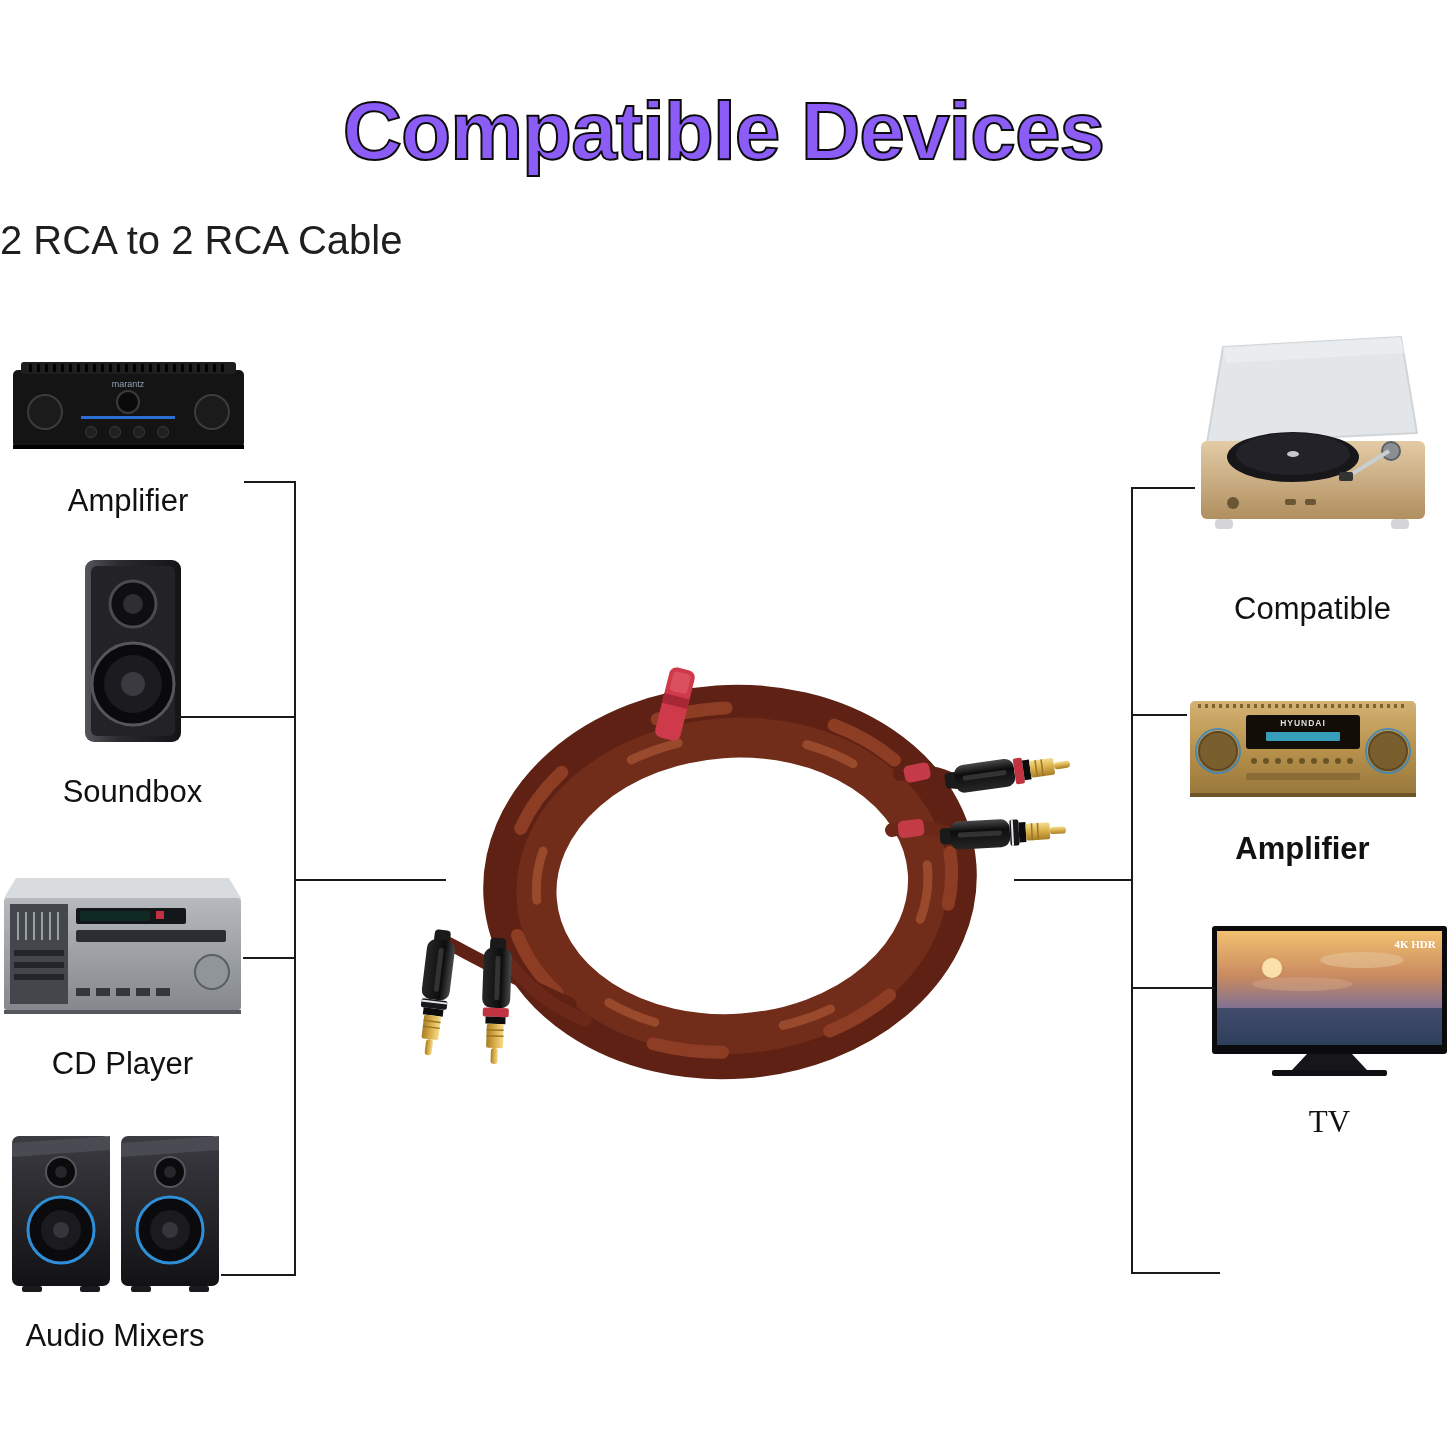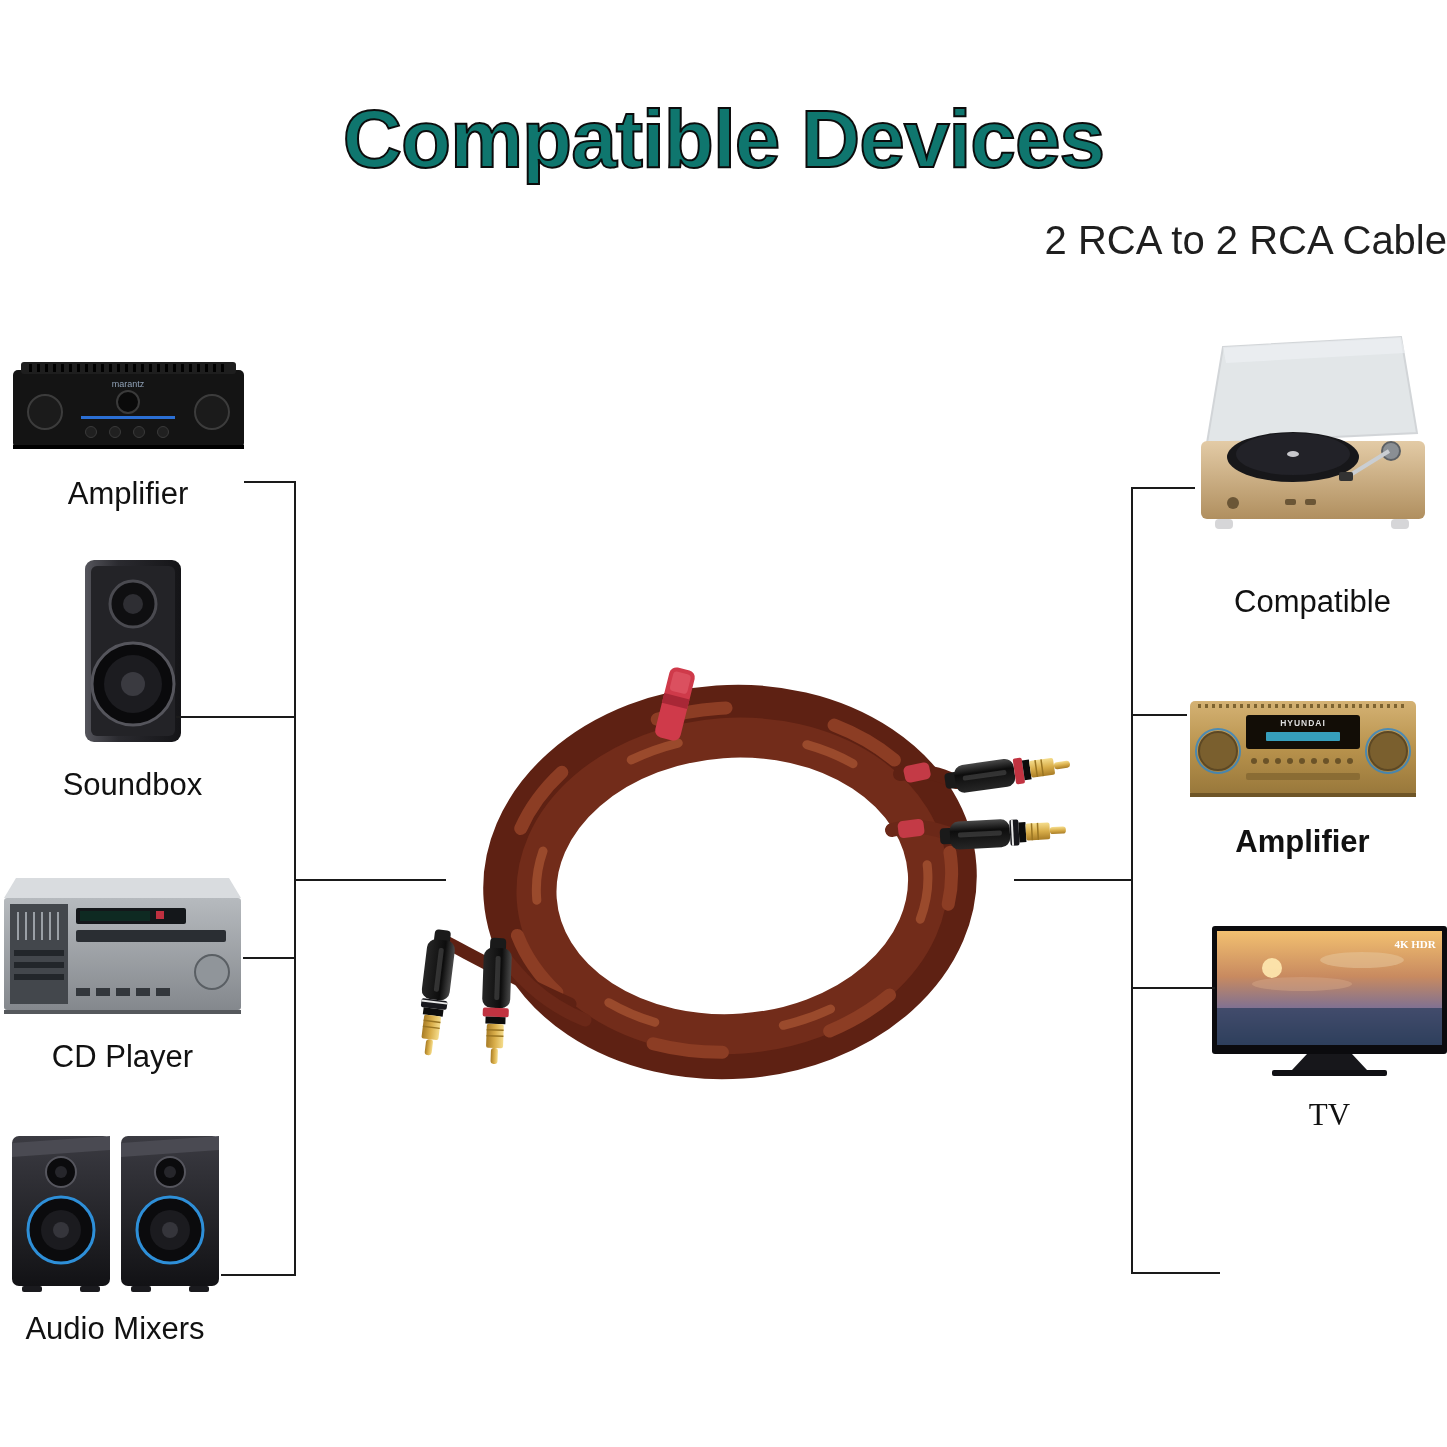--- a/index.html
+++ b/index.html
@@ -3,34 +3,34 @@
 <meta charset="utf-8">
 <style>
   * { margin:0; padding:0; box-sizing:border-box; }
   html,body { background:#ffffff; }
   body { font-family:"Liberation Sans", sans-serif; }
   .canvas {
     position:relative; width:1447px; height:1447px;
     background:#ffffff; overflow:hidden; margin:0 auto;
   }
   .title {
-    position:absolute; top:92px; left:0; width:100%;
+    position:absolute; top:84px; left:0; width:100%;
     text-align:center; font-size:82px; font-weight:800;
-    color:#0f766e; letter-spacing:-1px;
+    color:#8b5cf6; letter-spacing:-1px;
     -webkit-text-stroke:2px #0c0c0c;
   }
   .subtitle {
     position:absolute; top:218px; left:0; width:100%;
-    text-align:right; font-size:40px; font-weight:400; color:#1f1f1f;
+    text-align:left; font-size:40px; font-weight:400; color:#1f1f1f;
   }
   .device {
-    position:absolute; display:flex; flex-direction:column; align-items:center;gap:9px;
+    position:absolute; display:flex; flex-direction:column; align-items:center;
   }
   .device .label {
-    margin-top:10px; font-size:31px; color:#111; white-space:nowrap;
+    margin-top:26px; font-size:31px; color:#111; white-space:nowrap;
   }
   .line { position:absolute; background:#1a1a1a; }
   .h-line { height:2px; }
   .v-line { width:2px; }
   .cable-wrap { position:absolute; left:380px; top:652px; }
 </style>
 </head>
 <body>
 
 <div class="canvas">

